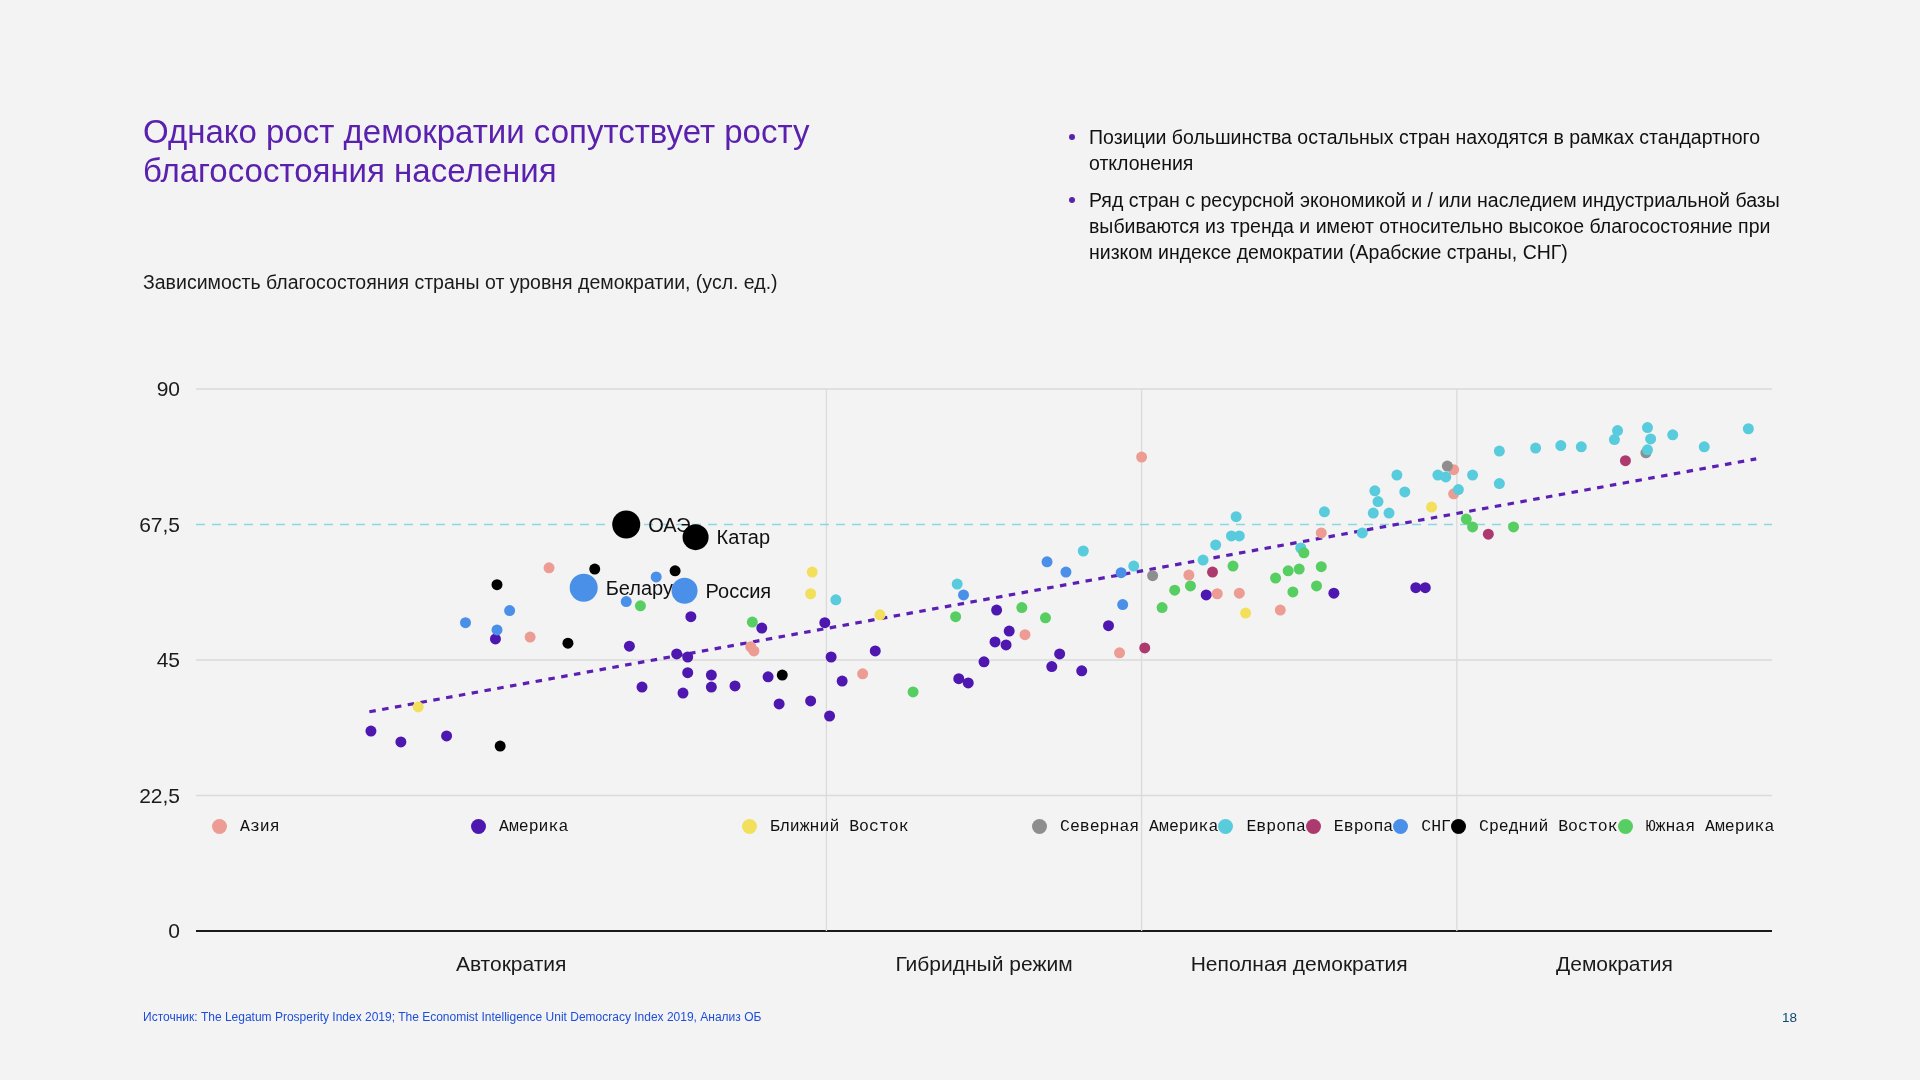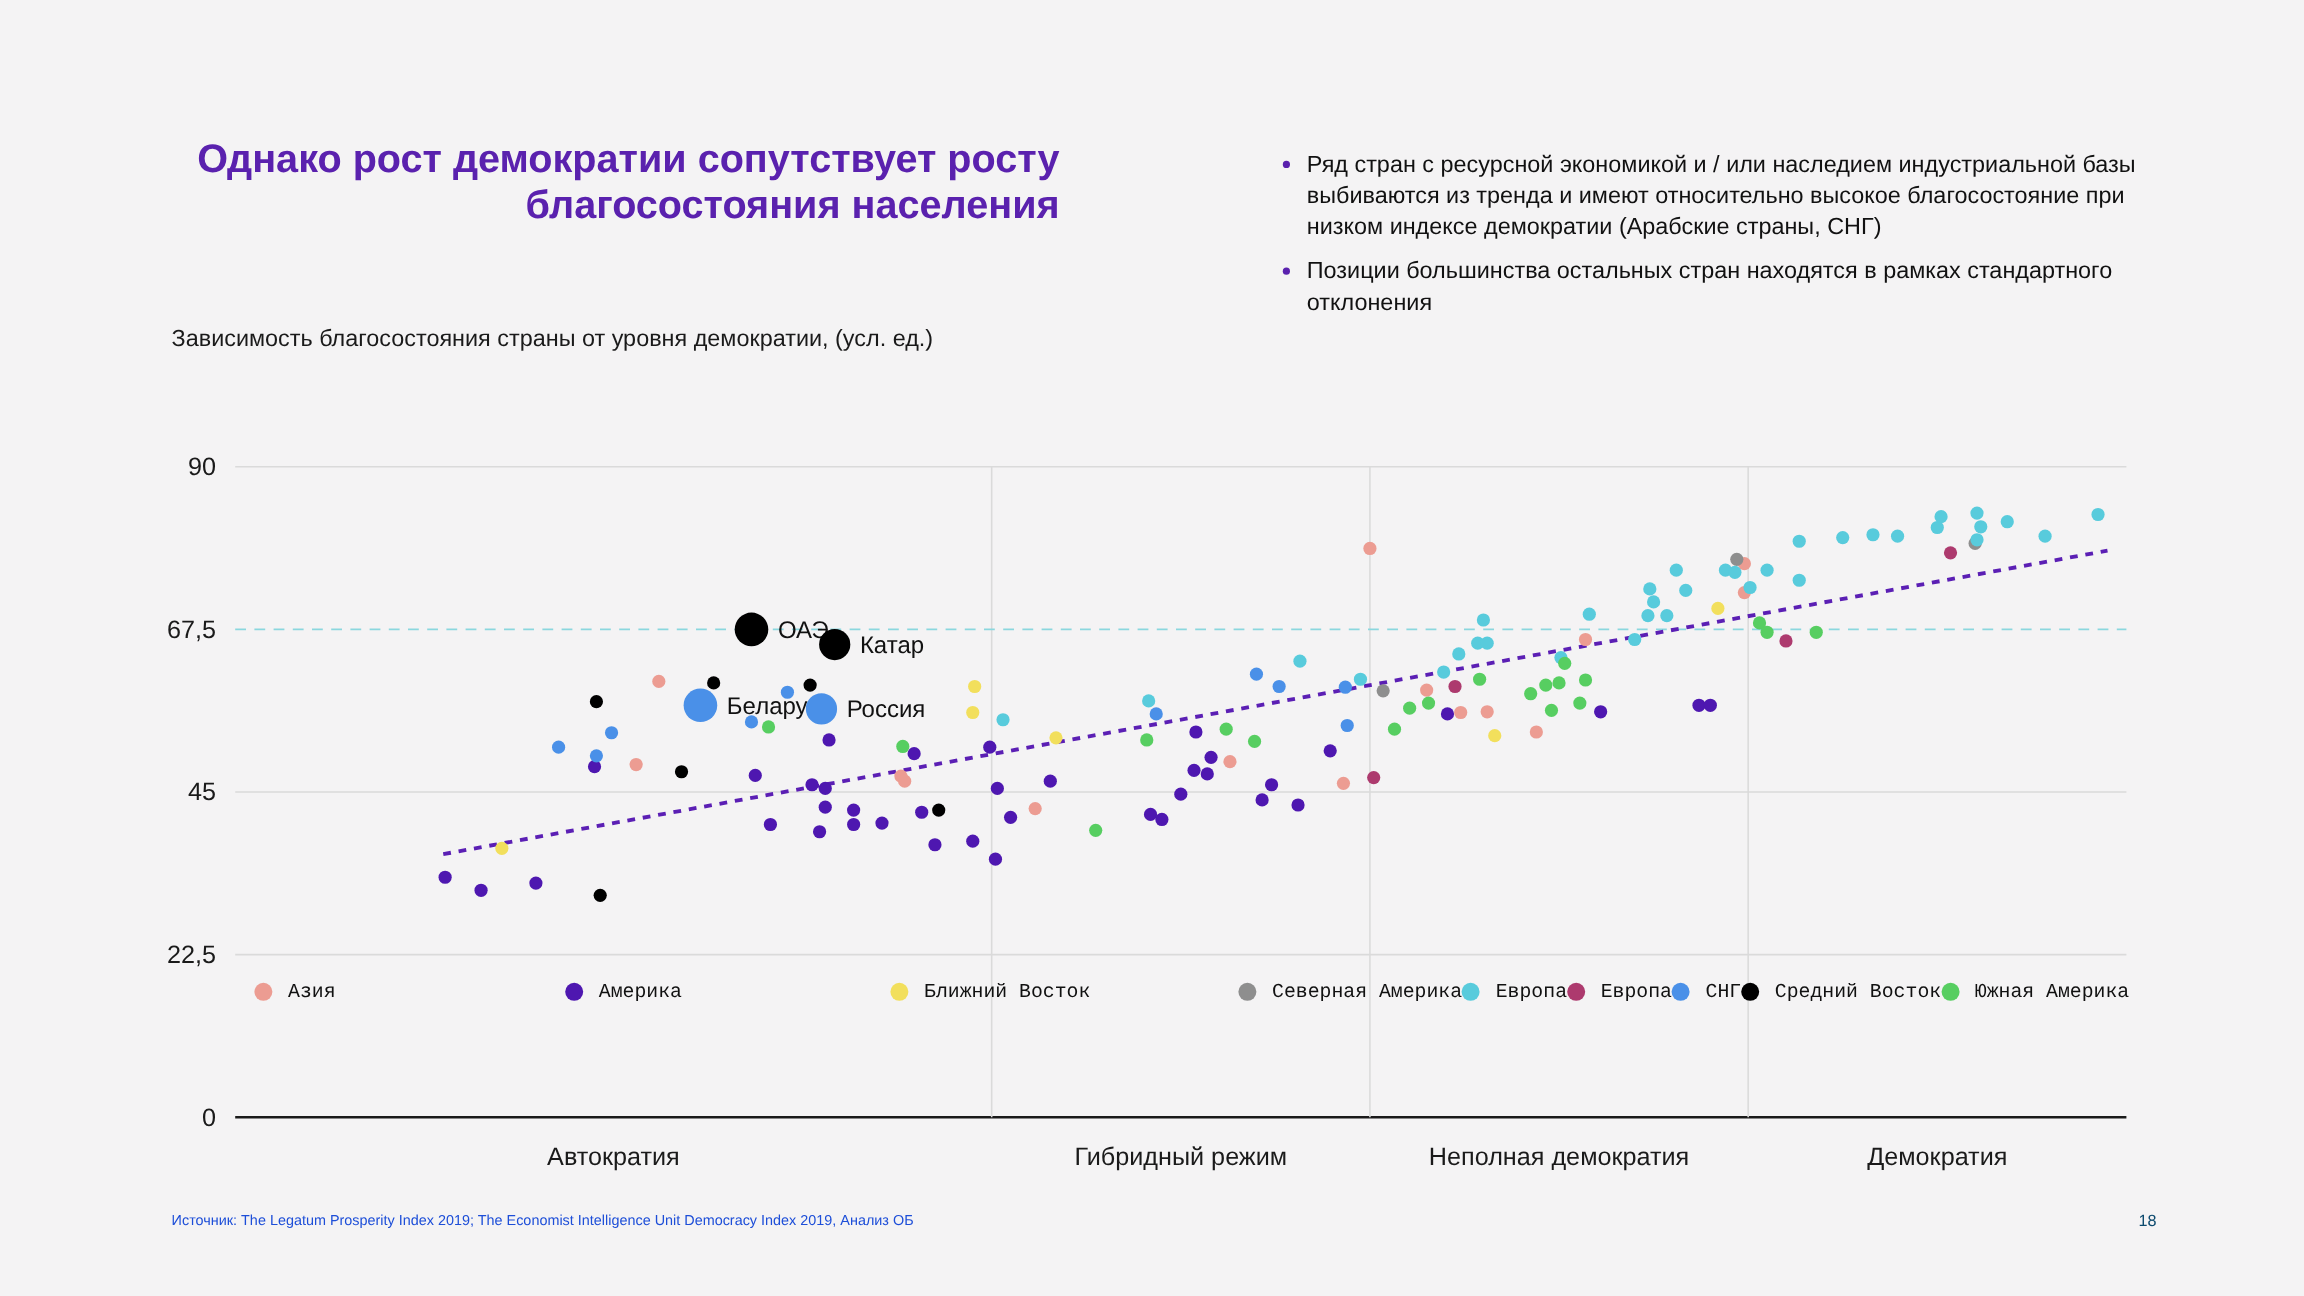--- a/index.html
+++ b/index.html
@@ -2,21 +2,21 @@
 <html><head>
 <meta charset="utf-8">
 <style>
   html,body{margin:0;padding:0;background:#e8e8e8;}
   .slide{
     position:relative; width:1920px; height:1080px; overflow:hidden;
     background:#F4F3F4; font-family:"Liberation Sans", sans-serif; color:#1A1A1A;
   }
   .title{
     position:absolute; left:143px; top:112px; width:740px;
-    font-size:33px; font-weight:bold; line-height:39px; color:#5A21AE;text-align:right;
+    font-size:33px; font-weight:normal; line-height:39px; color:#5A21AE;
   }
   .subtitle{
     position:absolute; left:143px; top:270px; width:700px;
     font-size:19.5px; line-height:24px; color:#1A1A1A;
   }
   .bullets{
     position:absolute; left:1063px; top:124px; width:740px;
     list-style:none; margin:0; padding:0;
   }
   .bullets li{
@@ -44,22 +44,22 @@
     position:absolute; left:1782px; top:1010px; font-size:13.5px; color:#0c4a6e;
   }
 </style>
 </head>
 <body>
 
 <div class="slide">
   <div class="title">Однако рост демократии сопутствует росту благосостояния населения</div>
 
   <ul class="bullets">
+      <li>Позиции большинства остальных стран находятся в рамках стандартного отклонения</li>
       <li>Ряд стран с ресурсной экономикой и / или наследием индустриальной базы выбиваются из тренда и имеют относительно высокое благосостояние при низком индексе демократии (Арабские страны, СНГ)</li>
-      <li>Позиции большинства остальных стран находятся в рамках стандартного отклонения</li>
     </ul>
 
   <div class="subtitle">Зависимость благосостояния страны от уровня демократии, (усл. ед.)</div>
 
   <svg id="chart-svg" class="chart-svg" width="1920" height="1080" viewBox="0 0 1920 1080">
       <line x1="196" y1="931" x2="1772" y2="931" stroke="#1A1A1A" stroke-width="2"></line>
       <text x="180" y="938" text-anchor="end" font-size="21" fill="#1A1A1A">0</text>
       <line x1="196" y1="795.5" x2="1772" y2="795.5" stroke="#DADADA" stroke-width="1.3"></line>
       <text x="180" y="802.5" text-anchor="end" font-size="21" fill="#1A1A1A">22,5</text>
       <line x1="196" y1="660" x2="1772" y2="660" stroke="#DADADA" stroke-width="1.3"></line>

